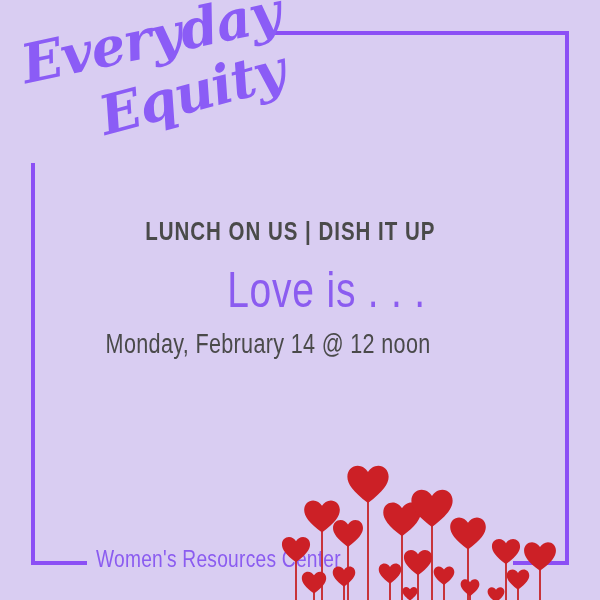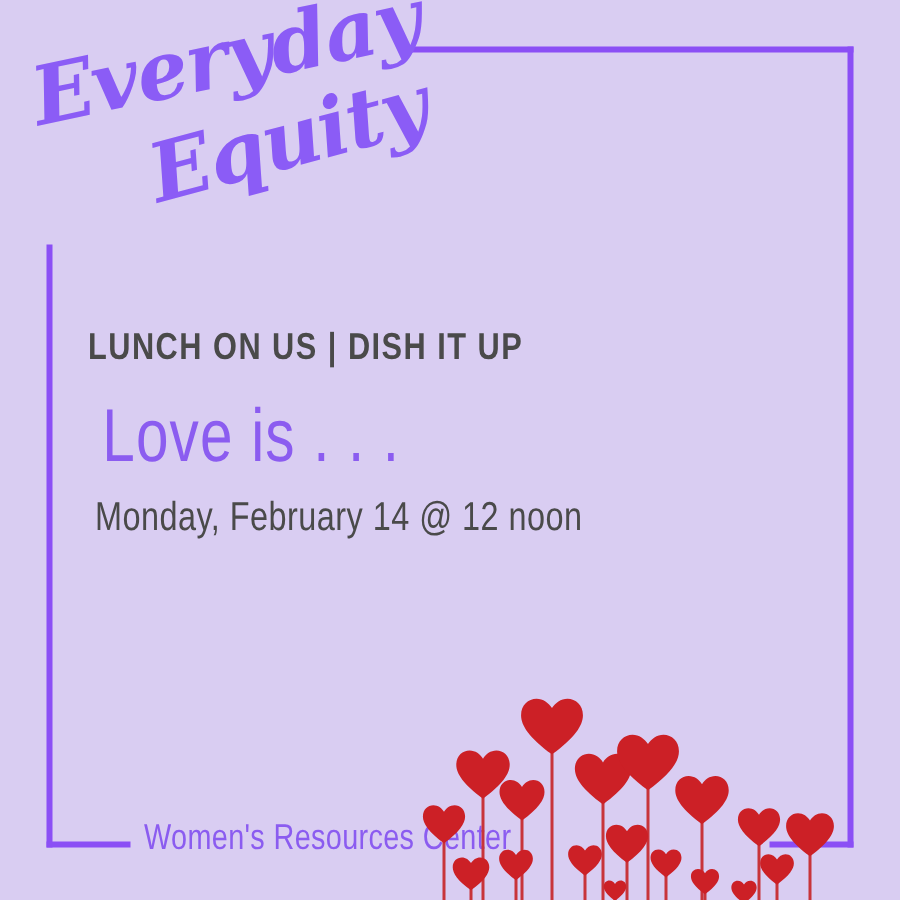--- a/index.html
+++ b/index.html
@@ -58,24 +58,24 @@
     font-size: 54px;
     letter-spacing: -1px;
     margin-left: 70px;
     margin-top: 8px;
     transform: rotate(-3deg);
   }
 
   
   .center-block {
     position: absolute;
-    left: 16px;
+    left: 4px;
     top: 218px;
     width: 474px;
-    text-align: left;
+    text-align: right;
   }
   .kicker {
     color: #4a4a4a;
     font-family: "Liberation Sans Narrow", "Liberation Sans", sans-serif;
     font-size: 25px;
     font-weight: bold;
     letter-spacing: 1.2px;
     transform: scaleX(0.82);
     line-height: 1.1;
   }

